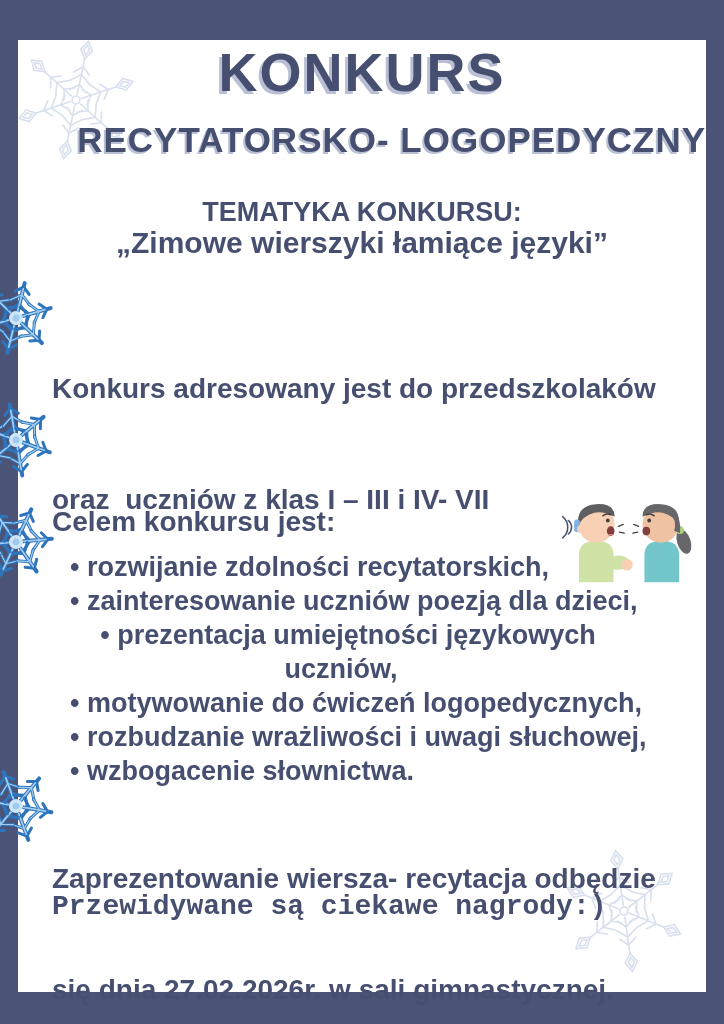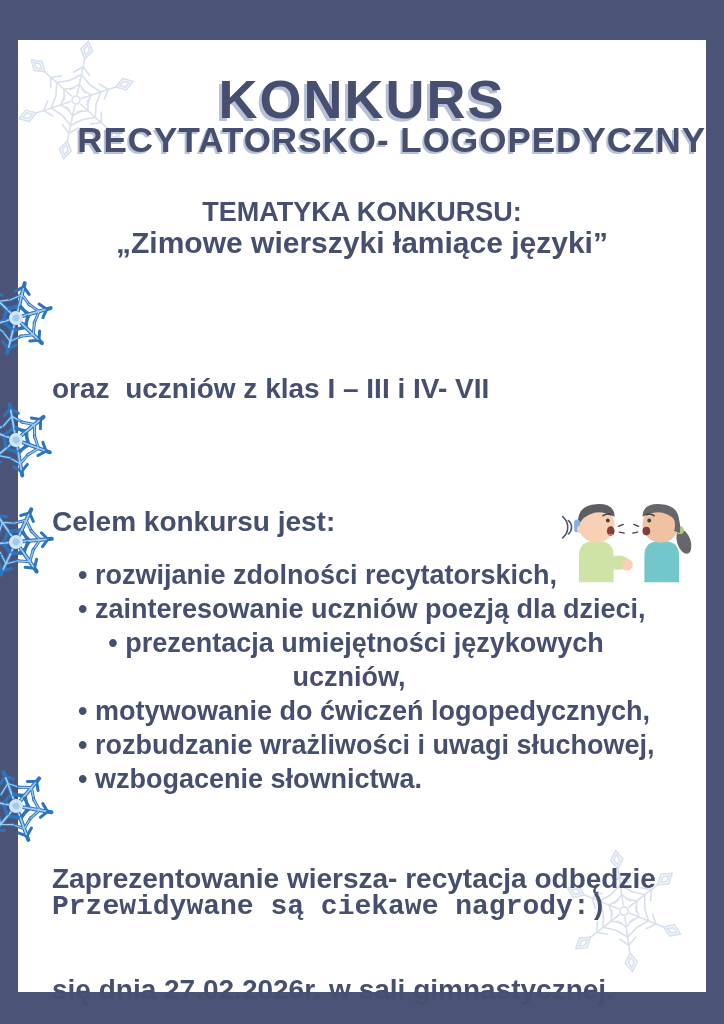--- a/index.html
+++ b/index.html
@@ -21,38 +21,38 @@
   }
   .panel{
     position:absolute;left:18px;top:40px;right:18px;bottom:32px;
     background:var(--panel);z-index:1;
   }
   .deco{position:absolute;z-index:3;pointer-events:none;}
   .deco.blue{z-index:4;}
   .txt{position:absolute;z-index:5;white-space:pre-wrap;}
   .center{left:18px;width:688px;text-align:center;}
   .title{
-    top:69px;font-size:54px;line-height:60px;letter-spacing:2px;
+    top:42px;font-size:54px;line-height:60px;letter-spacing:2px;
     color:var(--text);
     text-shadow:-3px 3px 0 var(--title-shadow);
   }
   .subtitle{
     top:120px;font-size:35px;line-height:40px;letter-spacing:1px;
     text-shadow:-2px 2px 0 var(--title-shadow);
     text-align:right;
   }
   .theme-label{top:197px;font-size:27px;line-height:30px;}
   .theme-value{top:226px;font-size:30px;line-height:34px;}
   .block{left:52px;font-size:28px;line-height:37px;}
   .audience{top:296px;}
   .submission{top:406px;left:58px;}
   .goals-heading{top:506px;left:52px;font-size:28px;}
   .goals-list{
     position:absolute;z-index:5;top:542px;left:48px;width:660px;
-    margin:16px;padding:0;list-style:none;font-size:27px;line-height:34px;
+    margin:8px;padding:0;list-style:none;font-size:27px;line-height:34px;
   }
   .goals-list li{text-indent:14px;white-space:normal;}
   .goals-list li::before{content:"\2022\00a0 ";}
   .goals-list li:nth-child(3){max-width:570px;text-align:center;}
   .presentation{top:786px;}
   .prizes{top:888px;font-size:28px;font-family:Liberation Mono, monospace;}
   .illustration{position:absolute;z-index:2;left:552px;top:484px;width:154px;height:100px;}
   svg{display:block;}
 </style>
 </head>
@@ -159,20 +159,21 @@
       </g>
     </g>
   </svg>
 
   <div class="txt center title">KONKURS</div>
   <div class="txt center subtitle">RECYTATORSKO- LOGOPEDYCZNY</div>
   <div class="txt center theme-value">„Zimowe wierszyki łamiące języki”</div>
   <div class="txt center theme-label">TEMATYKA KONKURSU:</div>
 
   <div class="txt block audience">
+    <div>Konkurs adresowany jest do przedszkolaków</div>
     <div>oraz  uczniów z klas I – III i IV- VII</div>
   </div>
 
 
   <div class="txt goals-heading">Celem konkursu jest:</div>
 
   <ul class="goals-list">
     <li>rozwijanie zdolności recytatorskich,</li>
     <li>zainteresowanie uczniów poezją dla dzieci,</li>
     <li>prezentacja umiejętności językowych uczniów,</li>

